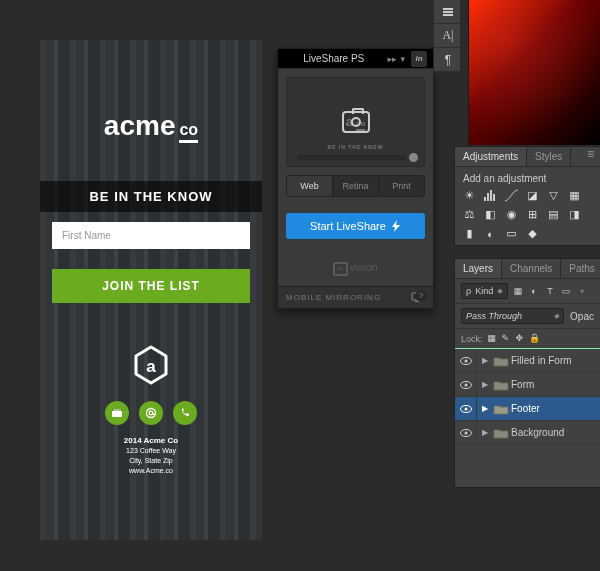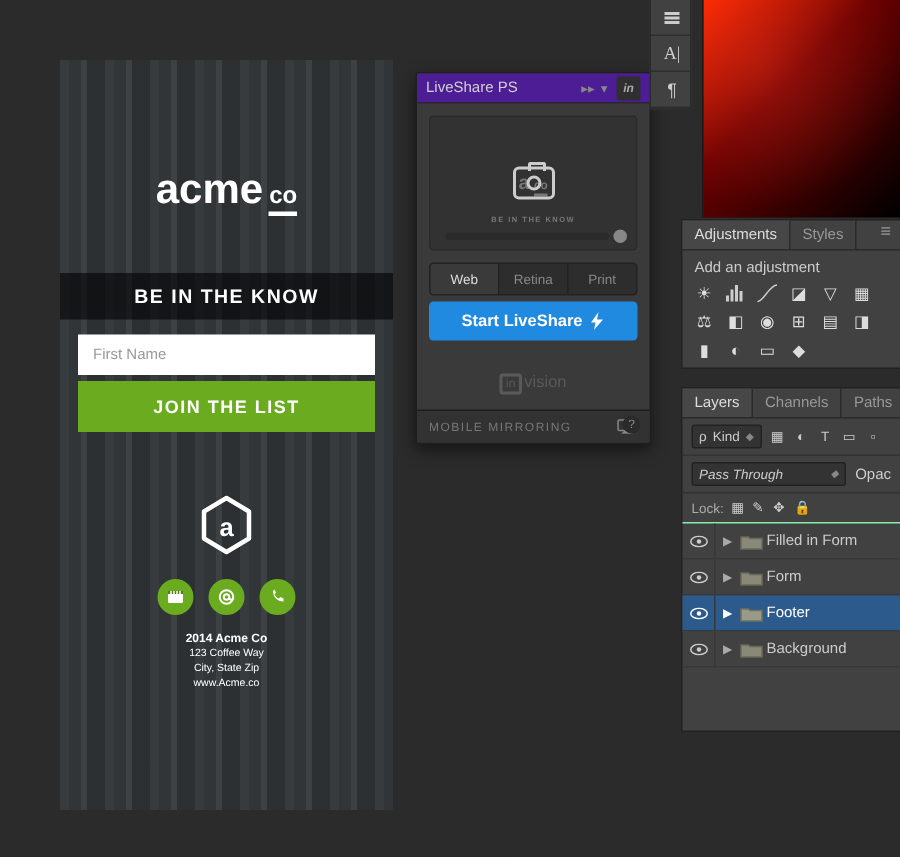--- a/index.html
+++ b/index.html
@@ -25,39 +25,39 @@
     background:
       linear-gradient(0deg, rgba(20,25,30,0.6), rgba(20,25,30,0.6)),
       repeating-linear-gradient(90deg, #6b6e6e 0 6px, #5c5f5f 6px 14px, #7a7d7d 14px 18px, #4f5252 18px 30px),
       linear-gradient(180deg, #9aa0a0 0%, #4c5050 60%, #2c2f2f 100%);
   }
   .mockup-inner { position: absolute; inset: 0; display:flex; flex-direction:column; align-items:center; color:#fff; }
   .brand { margin-top: 70px; font-size: 28px; font-weight:700; letter-spacing:0; display:flex; align-items:baseline; }
   .brand .co { font-size:16px; font-weight:700; margin-left:4px; border-bottom:3px solid #fff; padding-bottom:2px; line-height:1; }
   .tagline-bar { margin-top:38px; width:100%; background:rgba(0,0,0,0.6); text-align:center; padding:8px 0; font-size:13px; font-weight:700; letter-spacing:1px; }
   .field { width: calc(100% - 24px); margin-top:10px; background:#fff; color:#999; font-size:10px; padding:8px 10px; }
-  .join-btn { width: calc(100% - 24px); margin-top:4px; background:#6aab20; color:#fff; font-weight:700; font-size:12px; letter-spacing:1px; text-align:center; padding:10px 0; cursor:pointer; }
+  .join-btn { width: calc(100% - 24px); margin-top:20px; background:#6aab20; color:#fff; font-weight:700; font-size:12px; letter-spacing:1px; text-align:center; padding:10px 0; cursor:pointer; }
   .logo-hex { margin-top:42px; width:36px; height:40px; position:relative; }
   .logo-hex svg { width:100%; height:100%; }
   .contact-row { display:flex; gap:10px; margin-top:16px; }
   .circ { width:24px; height:24px; border-radius:50%; background:#6aab20; display:flex; align-items:center; justify-content:center; }
   .circ svg { width:12px; height:12px; }
   .footer-txt { margin-top:10px; font-size:8px; text-align:center; line-height:1.4; font-weight:600; }
   .footer-txt .sub { font-weight:400; font-size:7px; }
 
   
   .liveshare {
     position:absolute; left:277px; top:48px;
     width:157px;
     background:#3a3a3a;
     border:1px solid #1e1e1e;
     box-shadow: 0 4px 10px rgba(0,0,0,0.5);
     border-radius:2px;
   }
-  .ls-header { height:20px; display:flex; align-items:center; padding:0 6px; background:#4c1d95; border-bottom:1px solid #2a2a2a; font-size:10px; color:#d0d0d0; }
+  .ls-header { height:20px; display:flex; align-items:center; padding:0 6px; background:#000000; border-bottom:1px solid #2a2a2a; font-size:10px; color:#d0d0d0;text-align:center; }
   .ls-header .title { flex:1; }
   .ls-header .chev, .ls-header .mini { color:#888; font-size:9px; margin-left:4px; cursor:pointer; }
   .ls-header .inv { width:16px; height:16px; background:#2f2f2f; border-radius:2px; margin-left:6px; display:flex; align-items:center; justify-content:center; font-size:8px; color:#aaa; font-weight:700; font-style:italic; cursor:pointer;}
   .ls-body { padding:8px; }
   .preview {
     height:90px; border-radius:3px; background:#323232; border:1px solid #2a2a2a;
     display:flex; flex-direction:column; align-items:center; justify-content:center;
     position:relative;
   }
   .preview .mini-brand { font-size:13px; font-weight:700; color:#777; display:flex; align-items:baseline; }
@@ -65,21 +65,21 @@
   .preview .cam { position:absolute; width:28px; height:22px; border:2px solid #ccc; border-radius:4px; background:transparent; display:flex; align-items:center; justify-content:center; cursor:pointer; }
   .preview .cam::before { content:""; position:absolute; top:-5px; left:8px; width:8px; height:4px; border:2px solid #ccc; border-bottom:none; border-radius:2px 2px 0 0; }
   .preview .cam .lens { width:10px; height:10px; border:2px solid #ccc; border-radius:50%; }
   .preview .mini-tag { position:absolute; bottom:16px; font-size:5px; letter-spacing:1px; color:#777; font-weight:700; }
   .preview .bar { position:absolute; bottom:6px; left:10px; right:18px; height:5px; background:#2a2a2a; border-radius:3px; }
   .preview .knob { position:absolute; bottom:4px; right:6px; width:9px; height:9px; background:#888; border-radius:50%; cursor:pointer; }
   .tabs { display:flex; margin-top:8px; background:#2d2d2d; border-radius:3px; overflow:hidden; border:1px solid #222; }
   .tab { flex:1; text-align:center; font-size:9px; padding:5px 0; color:#888; cursor:pointer; border-right:1px solid #222; }
   .tab:last-child { border-right:none; }
   .tab.active { color:#ddd; background:#3a3a3a; }
-  .start-btn { margin-top:4px; background:#1f8ae0; color:#fff; font-size:11px; font-weight:700; text-align:center; padding:7px 0; border-radius:3px; cursor:pointer; display:flex; align-items:flex-end; justify-content:center; gap:5px; }
+  .start-btn { margin-top:16px; background:#1f8ae0; color:#fff; font-size:11px; font-weight:400; text-align:center; padding:7px 0; border-radius:3px; cursor:pointer; display:flex; align-items:flex-end; justify-content:center; gap:5px; }
   .start-btn svg { width:10px; height:12px; }
   .invision { text-align:center; color:#5a5a5a; font-size:11px; font-weight:400; margin:22px 0 2px; }
   .invision .in { display:inline-block; border:2px solid #5a5a5a; border-radius:2px; font-size:8px; padding:0 2px; margin-right:2px; line-height:1.2; }
   .help { position:absolute; right:6px; bottom:6px; width:12px; height:12px; border-radius:50%; background:#2a2a2a; color:#888; font-size:8px; display:flex; align-items:center; justify-content:center; cursor:pointer; }
   .mobile-mirror {
     height:22px; border-top:1px solid #1e1e1e; background:#323232;
     display:flex; align-items:center; padding:0 8px; font-size:8px; letter-spacing:1px; color:#777;
   }
   .mobile-mirror .sp { flex:1; }
   .mobile-mirror svg { width:14px; height:10px; stroke:#888; }

